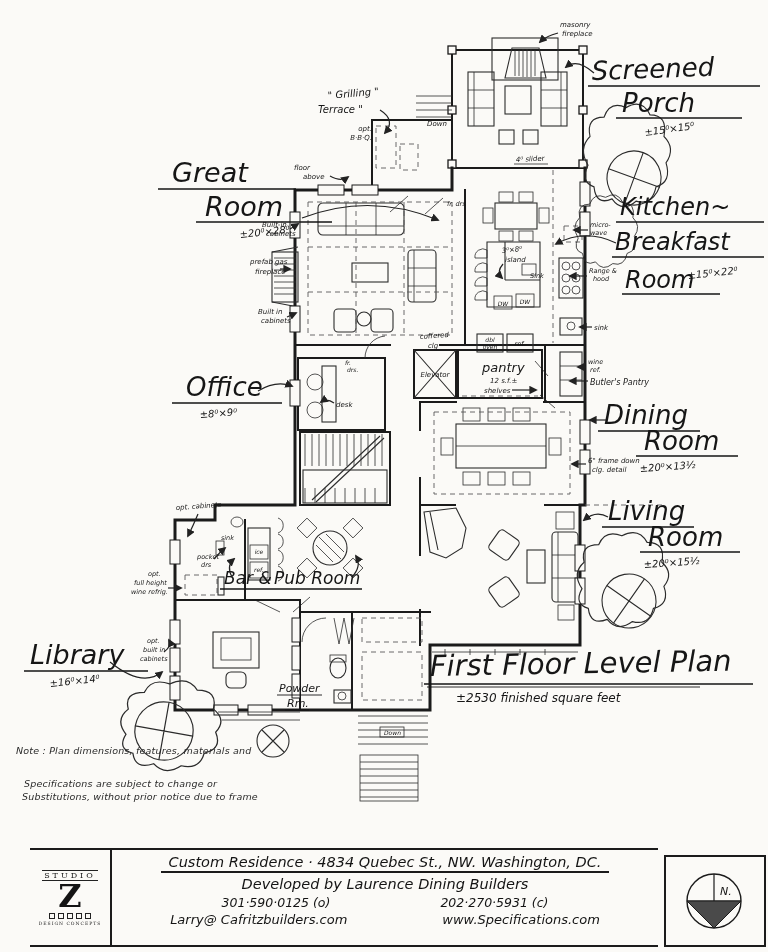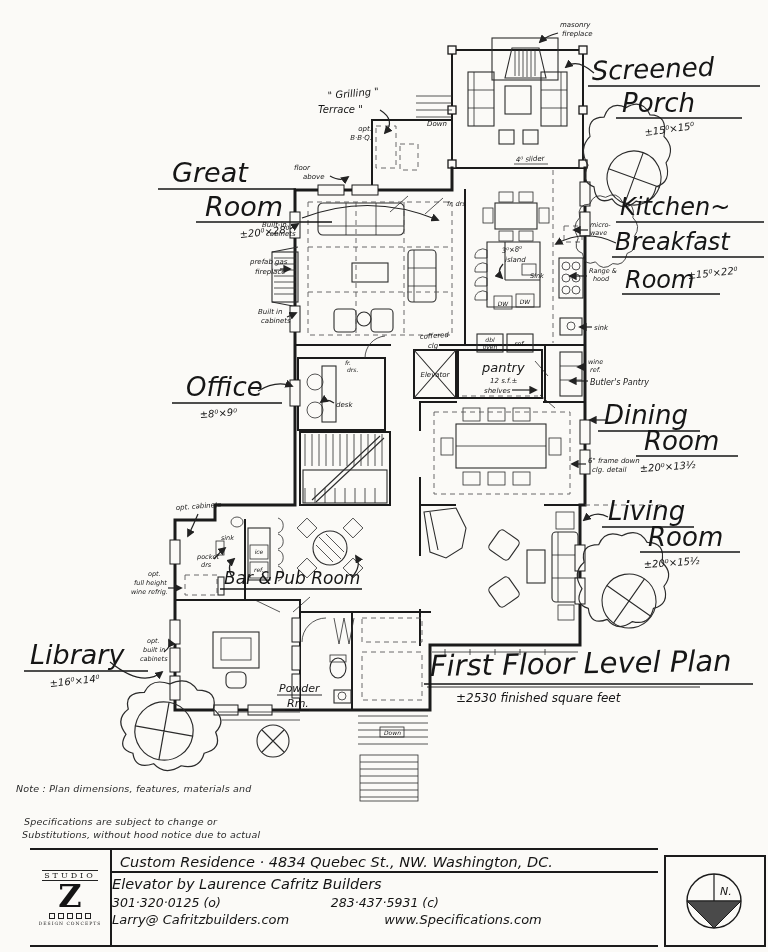--- a/index.html
+++ b/index.html
@@ -28,34 +28,34 @@
   .sm{font-size:7px;font-style:italic;}
   .sm8{font-size:8px;font-style:italic;}
   .sm10{font-size:10px;font-style:italic;}
   .sm11{font-size:11px;font-style:italic;}
   .sm13{font-size:13px;font-style:italic;}
   .xs{font-size:6px;font-style:italic;}
   .xs65{font-size:6.5px;font-style:italic;}
   .mIt{text-anchor:middle;}
   .eIt{text-anchor:end;}
   
-  .note{position:absolute;left:16px;top:782px;font-size:9.5px;font-style:italic;
+  .note{position:absolute;left:16px;top:744px;font-size:9.5px;font-style:italic;
         line-height:13px;color:#2a2a2a;letter-spacing:.2px;}
   
   .band{position:absolute;left:30px;top:848px;width:628px;height:95px;
         border-top:2px solid #1b1b1b;border-bottom:2px solid #1b1b1b;display:flex;}
   .logo-cell{width:80px;border-right:2px solid #1b1b1b;display:flex;flex-direction:column;
         align-items:center;justify-content:center;}
   .logo-studio{font-family:"DejaVu Serif",serif;font-size:8px;letter-spacing:3px;
         border-top:1px solid #222;border-bottom:1px solid #222;padding:0 2px;}
   .logo-z{font-family:"DejaVu Serif",serif;font-size:32px;line-height:30px;font-weight:bold;}
   .logo-sq{display:flex;gap:3px;margin:2px 0;}
   .logo-sq span{width:4px;height:4px;border:1px solid #222;display:block;}
   .logo-tag{font-size:4.5px;letter-spacing:1px;font-family:"DejaVu Serif",serif;}
-  .tb-main{flex:1;display:flex;flex-direction:column;padding-top:4px;}
+  .tb-main{flex:1;display:flex;flex-direction:column;align-items:center;padding-top:4px;}
   .tb-l1{font-size:14.5px;font-style:italic;border-bottom:2px solid #1b1b1b;padding:0 8px 1px;}
   .tb-l2{font-size:14.5px;font-style:italic;margin-top:3px;}
   .tb-l3{font-size:12.5px;font-style:italic;display:flex;gap:110px;margin-top:3px;}
   .tb-l4{font-size:13px;font-style:italic;display:flex;gap:95px;margin-top:2px;}
   .north-cell{position:absolute;left:664px;top:855px;width:98px;height:88px;
         border:2px solid #1b1b1b;}
 </style>
 </head>
 <body>
 
@@ -511,42 +511,42 @@
 
     <text class="xs" x="384" y="735">Down</text>
     <rect class="t8" x="380" y="727" width="24" height="10" fill="none"></rect>
   </g>
 </svg>
 </div>
 
 <div class="note">
   <div>Note : Plan dimensions, features, materials and</div>
   <div style="padding-left:8px;margin-top:20px;">Specifications are subject to change or</div>
-  <div style="padding-left:6px;">Substitutions, without hood notice due to actual</div>
+  <div style="padding-left:6px;">Substitutions, without prior notice due to frame</div>
 </div>
 
 <div class="band">
   <div class="logo-cell">
     <div class="logo-studio">STUDIO</div>
     <div class="logo-z">Z</div>
     <div class="logo-sq">
         <span></span>
         <span></span>
         <span></span>
         <span></span>
         <span></span>
       </div>
     <div class="logo-tag">DESIGN CONCEPTS</div>
   </div>
   <div class="tb-main">
     <div class="tb-l1">Custom Residence · 4834 Quebec St., NW. Washington, DC.</div>
-    <div class="tb-l2">Elevator by Laurence Cafritz Builders</div>
+    <div class="tb-l2">Developed by Laurence Dining Builders</div>
     <div class="tb-l3">
-      <span>301·320·0125 (o)</span>
-      <span>283·437·5931 (c)</span>
+      <span>301·590·0125 (o)</span>
+      <span>202·270·5931 (c)</span>
     </div>
     <div class="tb-l4">
       <span>Larry@ Cafritzbuilders.com</span>
       <span>www.Specifications.com</span>
     </div>
   </div>
 </div>
 
 <div class="north-cell">
   <svg viewBox="0 0 98 88" width="98" height="88">

